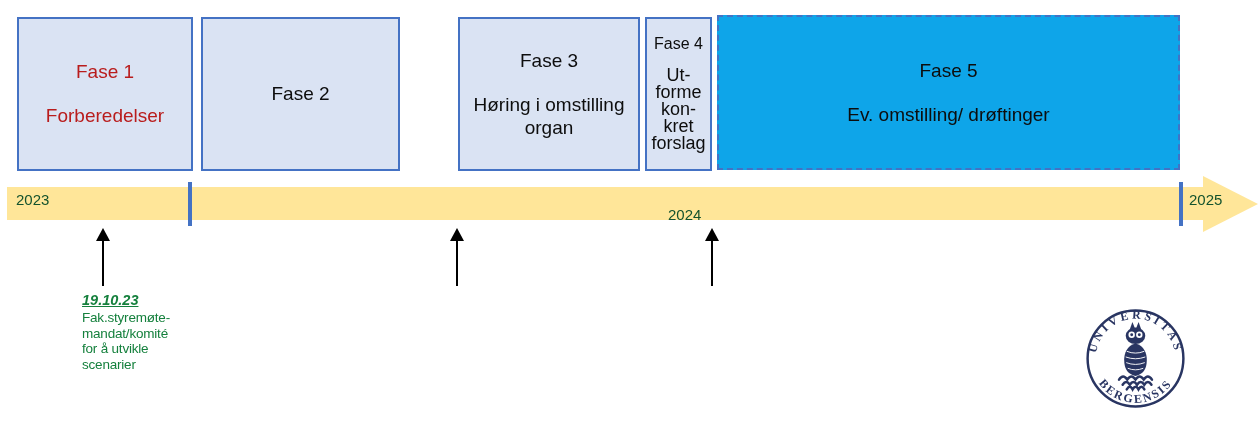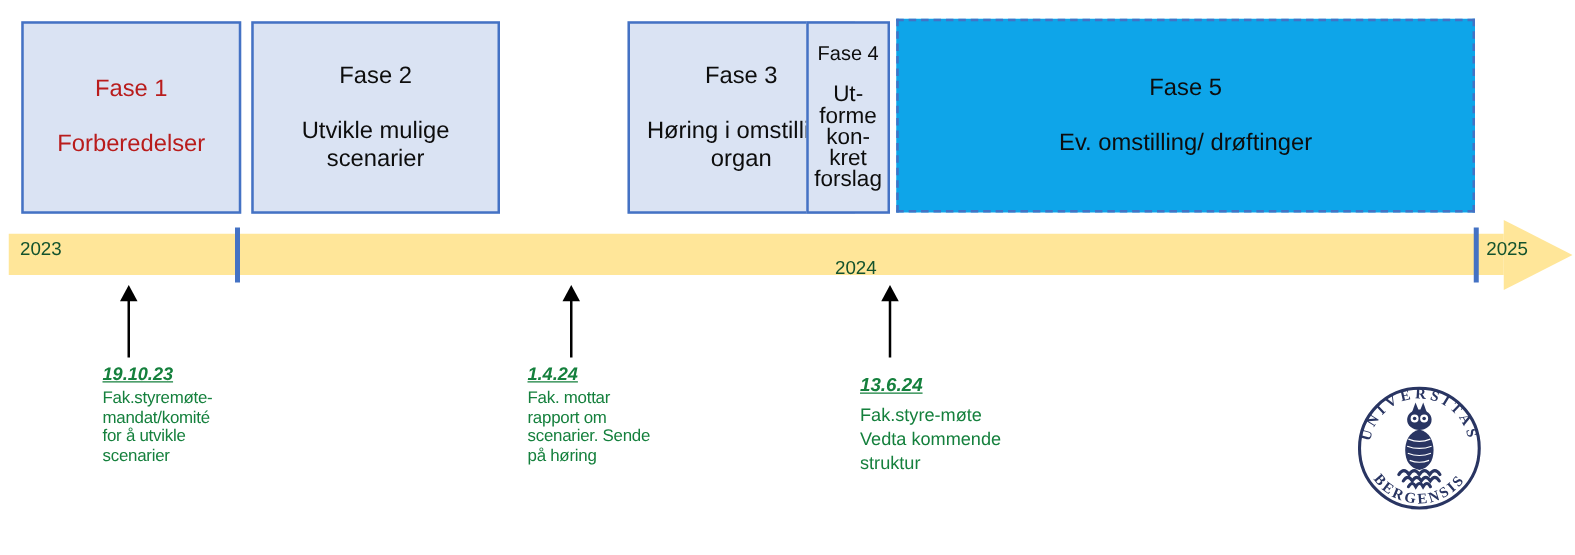--- a/index.html
+++ b/index.html
@@ -11,21 +11,21 @@
   .pbox{
     position:absolute; top:17px; height:154px; box-sizing:border-box;
     background:#dae3f3; border:2px solid #4472c4;
     display:flex; flex-direction:column; align-items:center; justify-content:center;
     text-align:center; gap:21px; color:#0d0d0d;
   }
   .phase-title{font-size:19px;}
   .phase-desc{font-size:19px; line-height:23px;}
   .p1{left:17px;  width:176px; color:#b91c1c;}
   .p2{left:201px; width:199px;}
-  .p3{left:458px; width:182px; padding:0 4px;margin-left:44px;}
+  .p3{left:458px; width:182px; padding:0 4px;}
   .p4{left:645px; width:67px; justify-content:flex-start; padding-top:16px; gap:14px;}
   .p4 .phase-title{font-size:16px;}
   .p4 .phase-desc{font-size:18px; line-height:17px; white-space:pre-line;}
   .p5{left:717px; top:15px; width:463px; height:155px; background:#0ea5e9; border:2px dashed #4472c4;}
   
   .band{position:absolute; left:7px; top:187px; width:1196px; height:33px; background:#ffe699;}
   .bandhead{
     position:absolute; left:1203px; top:176px; width:0; height:0;
     border-top:28px solid transparent; border-bottom:28px solid transparent;
     border-left:55px solid #ffe699;
@@ -60,21 +60,20 @@
 <body>
 
 <div class="canvas">
 
   <div class="pbox p1">
     <div class="phase-title">Fase 1</div>
     <div class="phase-desc">Forberedelser</div>
   </div>
   <div class="pbox p2">
     <div class="phase-title">Fase 2</div>
-    <div class="phase-desc">Utvikle mulige scenarier</div>
   </div>
   <div class="pbox p3">
     <div class="phase-title">Fase 3</div>
     <div class="phase-desc">Høring i omstilling organ</div>
   </div>
   <div class="pbox p4">
     <div class="phase-title">Fase 4</div>
     <div class="phase-desc">Ut-
 forme
 kon-
@@ -107,33 +106,20 @@
     <div class="shaft"></div>
   </div>
 
   <div class="milestone m1">
     <div class="m-date">19.10.23</div>
     <div class="m-line">Fak.styremøte-</div>
     <div class="m-line">mandat/komité</div>
     <div class="m-line">for å utvikle</div>
     <div class="m-line">scenarier</div>
   </div>
-  <div class="milestone m2">
-    <div class="m-date">1.4.24</div>
-    <div class="m-line">Fak. mottar</div>
-    <div class="m-line">rapport om</div>
-    <div class="m-line">scenarier. Sende</div>
-    <div class="m-line">på høring</div>
-  </div>
-  <div class="milestone m3">
-    <div class="m-date">13.6.24</div>
-    <div class="m-line">Fak.styre-møte</div>
-    <div class="m-line">Vedta kommende</div>
-    <div class="m-line">struktur</div>
-  </div>
 
   <svg class="logo" viewBox="0 0 100 100">
     <circle cx="50" cy="50" r="46.5" fill="none" stroke="#293562" stroke-width="2.4"></circle>
     <defs>
       <path id="arcTop" d="M 13.4,61.9 A 38.5,38.5 0 1 1 86.6,61.9" fill="none"></path>
       <path id="arcBottom" d="M 12.8,71.5 A 43,43 0 0 0 87.2,71.5" fill="none"></path>
     </defs>
     <text class="seal-text" font-size="11.5" letter-spacing="3">
       <textPath href="#arcTop" startOffset="50%" text-anchor="middle">UNIVERSITAS</textPath>
     </text>

